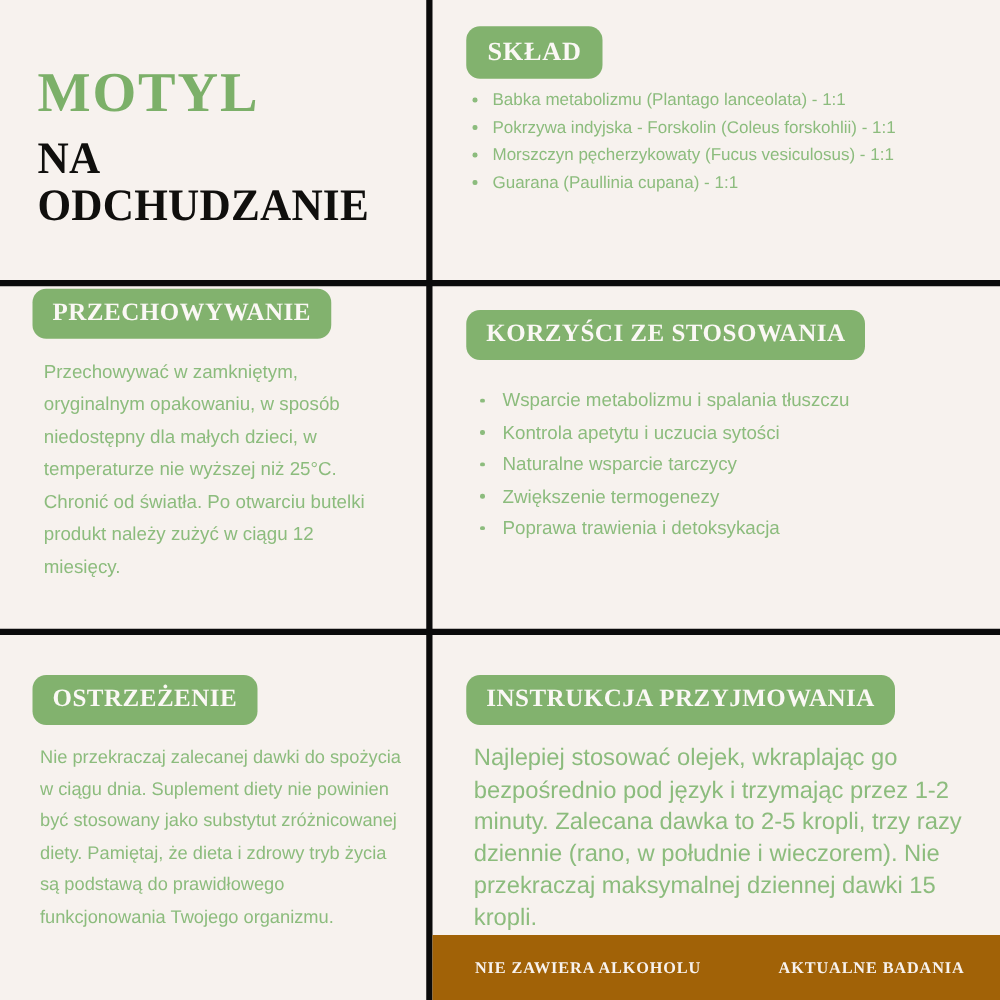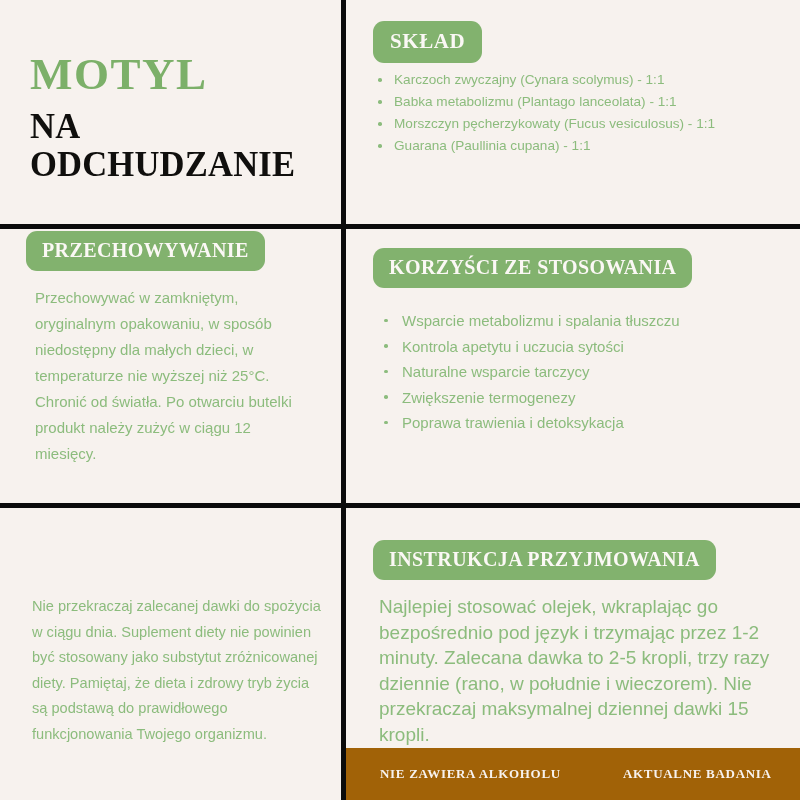--- a/index.html
+++ b/index.html
@@ -235,22 +235,22 @@
   <div class="cell cell-title">
     <div class="title-wrap">
       <div class="brand">MOTYL</div>
       <div class="subtitle">NA ODCHUDZANIE</div>
     </div>
   </div>
 
   <div class="cell cell-sklad">
     <div class="badge badge-sklad">SKŁAD</div>
     <ul class="bullets bullets-sklad">
-      <li><span class="dot"></span><span>Karczoch zwyczajny (Cynara scolymus) - 1:1</span></li>
       <li><span class="dot"></span><span>Babka metabolizmu (Plantago lanceolata) - 1:1</span></li>
+      <li><span class="dot"></span><span>Pokrzywa indyjska - Forskolin (Coleus forskohlii) - 1:1</span></li>
       <li><span class="dot"></span><span>Morszczyn pęcherzykowaty (Fucus vesiculosus) - 1:1</span></li>
       <li><span class="dot"></span><span>Guarana (Paullinia cupana) - 1:1</span></li>
     </ul>
   </div>
 
   <div class="cell cell-storage">
     <div class="badge badge-storage">PRZECHOWYWANIE</div>
     <div class="para para-storage">Przechowywać w zamkniętym, oryginalnym opakowaniu, w sposób niedostępny dla małych dzieci, w temperaturze nie wyższej niż 25°C. Chronić od światła. Po otwarciu butelki produkt należy zużyć w ciągu 12 miesięcy.</div>
   </div>
 
@@ -259,20 +259,21 @@
     <ul class="bullets bullets-benefits">
       <li><span class="dot"></span><span>Wsparcie metabolizmu i spalania tłuszczu</span></li>
       <li><span class="dot"></span><span>Kontrola apetytu i uczucia sytości</span></li>
       <li><span class="dot"></span><span>Naturalne wsparcie tarczycy</span></li>
       <li><span class="dot"></span><span>Zwiększenie termogenezy</span></li>
       <li><span class="dot"></span><span>Poprawa trawienia i detoksykacja</span></li>
     </ul>
   </div>
 
   <div class="cell cell-warning">
+    <div class="badge badge-warning">OSTRZEŻENIE</div>
     <div class="para para-warning">Nie przekraczaj zalecanej dawki do spożycia w ciągu dnia. Suplement diety nie powinien być stosowany jako substytut zróżnicowanej diety. Pamiętaj, że dieta i zdrowy tryb życia są podstawą do prawidłowego funkcjonowania Twojego organizmu.</div>
   </div>
 
   <div class="cell cell-instr">
     <div class="badge badge-instr">INSTRUKCJA PRZYJMOWANIA</div>
     <div class="para para-instr">Najlepiej stosować olejek, wkraplając go bezpośrednio pod język i trzymając przez 1-2 minuty. Zalecana dawka to 2-5 kropli, trzy razy dziennie (rano, w południe i wieczorem). Nie przekraczaj maksymalnej dziennej dawki 15 kropli.</div>
   </div>
 
   <div class="footer-bar">
     <div class="footer-item footer-item-1">NIE ZAWIERA ALKOHOLU</div>

